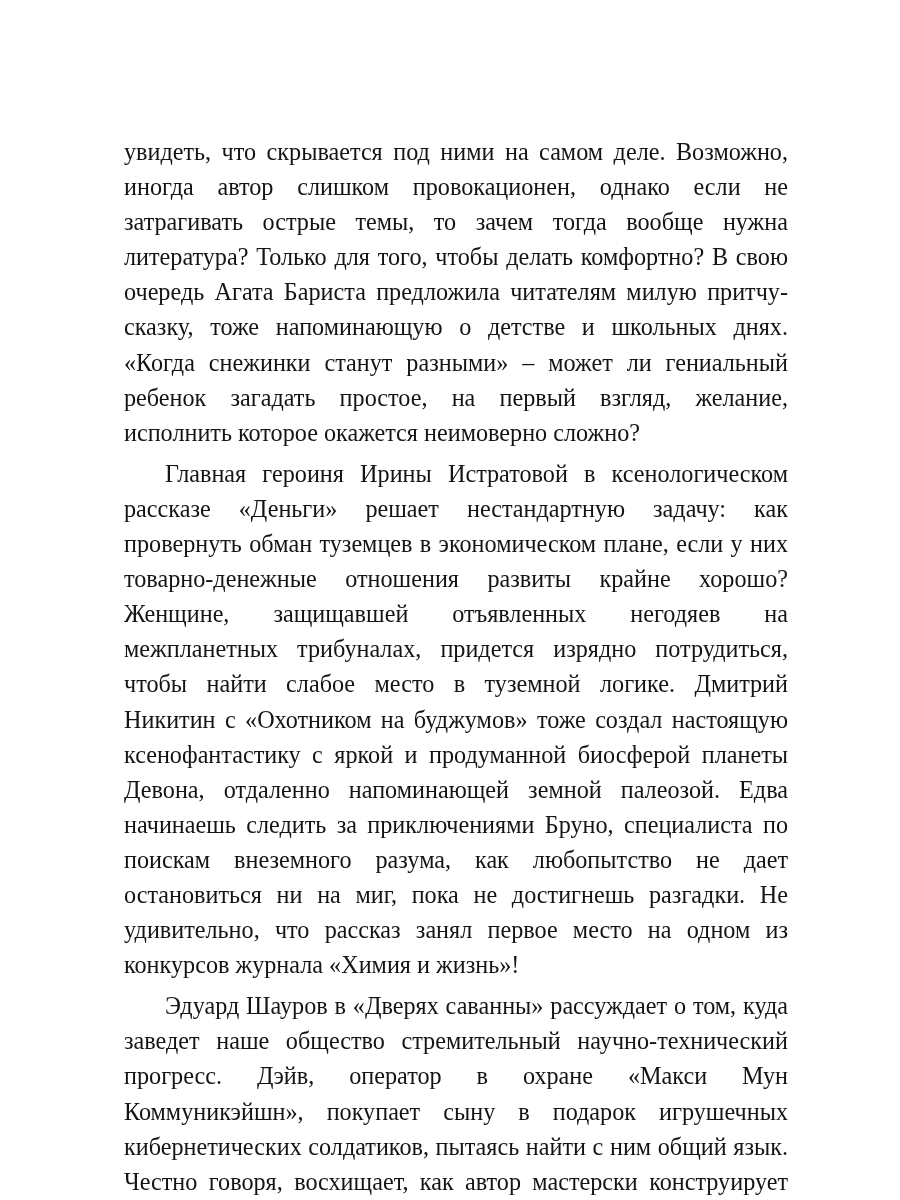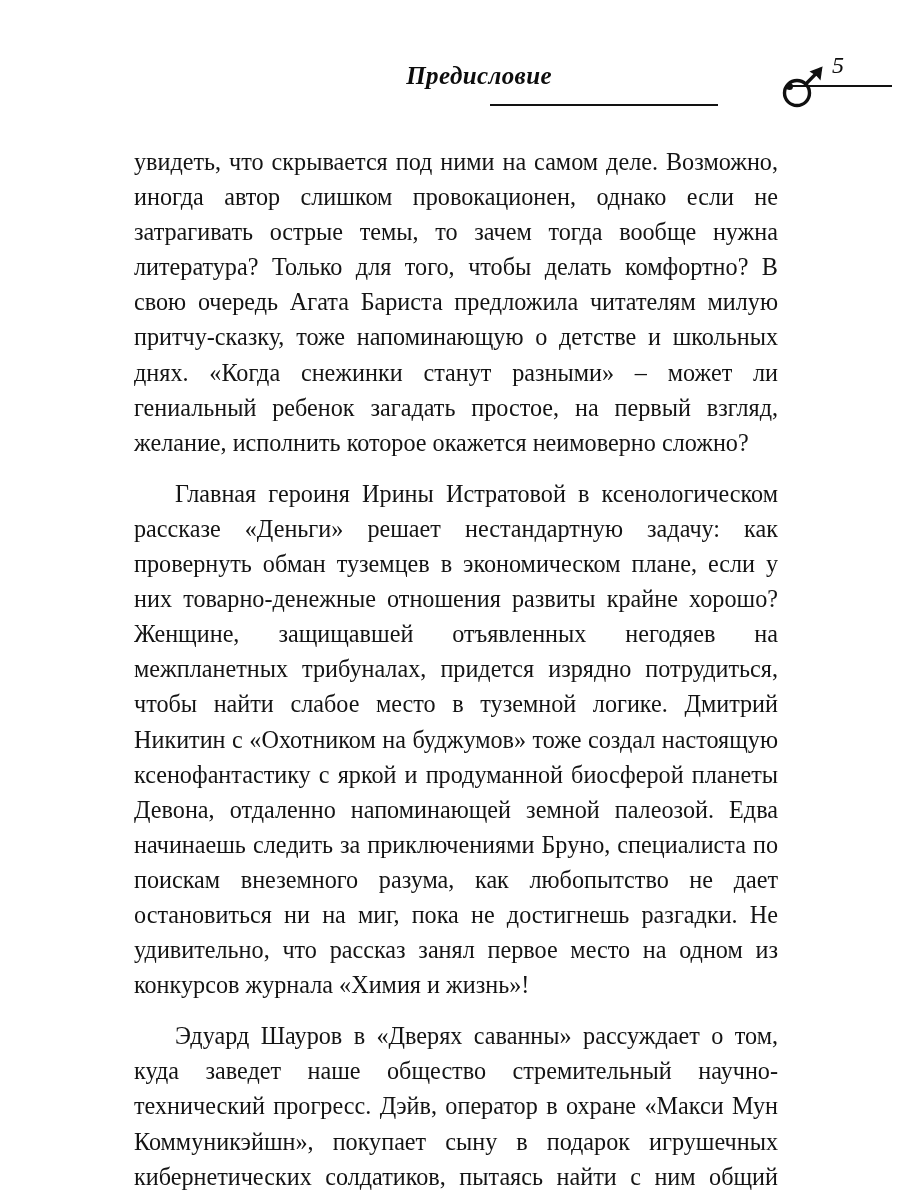--- a/index.html
+++ b/index.html
@@ -84,54 +84,33 @@
     left: 118px;
     top: 128px;
     width: 676px;
     font-size: 24.2px;
     line-height: 35.1px;
     text-align: justify;
     text-align-last: left;
     color: #141414;
   }
   .body-text p {
-    margin: 16px;
+    margin: 6px;
     text-indent: 0;
     hyphens: manual;
   }
   .body-text p.indented {
     text-indent: 41px;
   }
 </style>
 </head>
 <body>
 
 <div class="page">
 
-  <div class="running-head">
-
-    <div class="rh-title">Предисловие</div>
-
-    <div class="rh-rule"></div>
-
-    <div class="rh-dot"></div>
-
-    <div class="rh-leader"></div>
-
-    <div class="rh-folio">5</div>
-
-    <div class="rh-mars">
-      <svg viewBox="0 0 56 52" width="56" height="52" aria-hidden="true">
-        <circle cx="21" cy="35" r="12.5" fill="none" stroke="#101010" stroke-width="3.4"></circle>
-        <line x1="29.6" y1="26.2" x2="44" y2="11.6" stroke="#101010" stroke-width="3.4" stroke-linecap="round"></line>
-        <path d="M46.5 8.5 L33.5 13.5 L41.5 18.5 Z" fill="#101010"></path>
-        <path d="M46.5 8.5 L44.5 22.5 L38.0 15.0 Z" fill="#101010"></path>
-      </svg>
-    </div>
-  </div>
 
   <div class="body-text">
     <p>увидеть, что скрывается под ними на самом деле. Возможно, иногда автор слишком провокационен, однако если не затрагивать острые темы, то зачем тогда вообще нужна литература? Только для того, чтобы делать комфортно? В свою очередь Агата Бариста предложила читателям милую притчу-сказку, тоже напоминающую о детстве и школьных днях. «Когда снежинки станут разными» – может ли гениальный ребенок загадать простое, на первый взгляд, желание, исполнить которое окажется неимоверно сложно?</p>
     <p class="indented">Главная героиня Ирины Истратовой в ксенологическом рассказе «Деньги» решает нестандартную задачу: как провернуть обман туземцев в экономическом плане, если у них товарно-денежные отношения развиты крайне хорошо? Женщине, защищавшей отъявленных негодяев на межпланетных трибуналах, придется изрядно потрудиться, чтобы найти слабое место в туземной логике. Дмитрий Никитин с «Охотником на буджумов» тоже создал настоящую ксенофантастику с яркой и продуманной биосферой планеты Девона, отдаленно напоминающей земной палеозой. Едва начинаешь следить за приключениями Бруно, специалиста по поискам внеземного разума, как любопытство не дает остановиться ни на миг, пока не достигнешь разгадки. Не удивительно, что рассказ занял первое место на одном из конкурсов журнала «Химия и жизнь»!</p>
     <p class="indented">Эдуард Шауров в «Дверях саванны» рассуждает о том, куда заведет наше общество стремительный научно-технический прогресс. Дэйв, оператор в охране «Макси Мун Коммуникэйшн», покупает сыну в подарок игрушечных кибернетических солдатиков, пытаясь найти с ним общий язык. Честно говоря, восхищает, как автор мастерски конструирует футуристические технологии и термины. А вот «Ультрагимн» Олега Титова трудно назвать твердой научной фантастикой, хотя главными героями в нем выступают роботы. Скорее я бы назвал его психологической сонатой, посвященной войне и миру, – иногда сентиментальной, иногда драматичной. И начинается она с истории о Марке Третьем, экспериментальном антропоморфном боевом роботе высотой с трехэтажный дом.</p>
 
   </div>
 
 </div>
 

